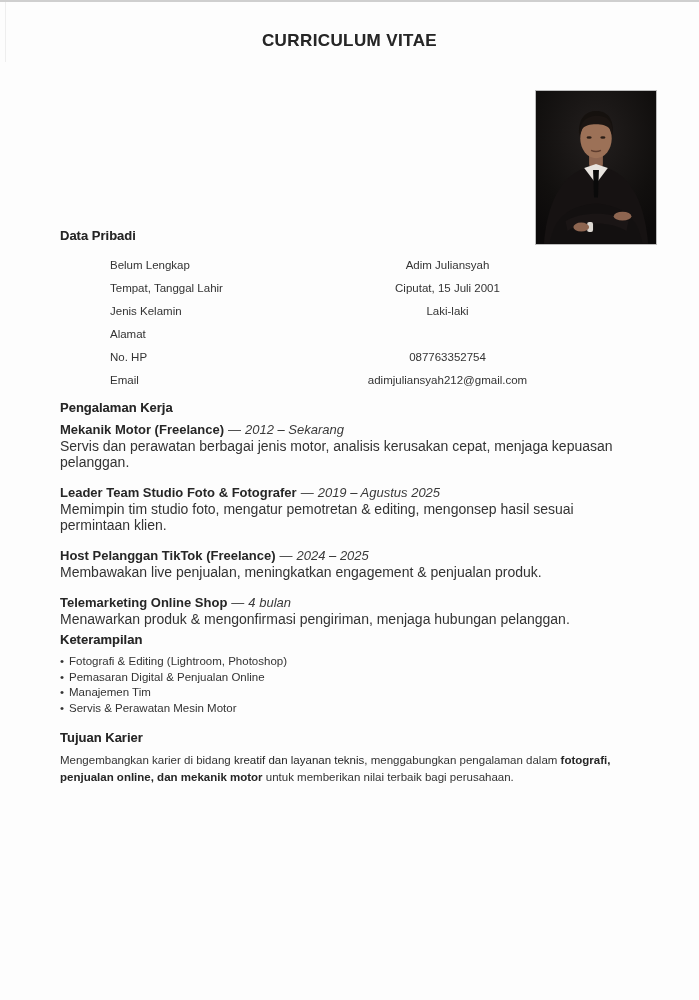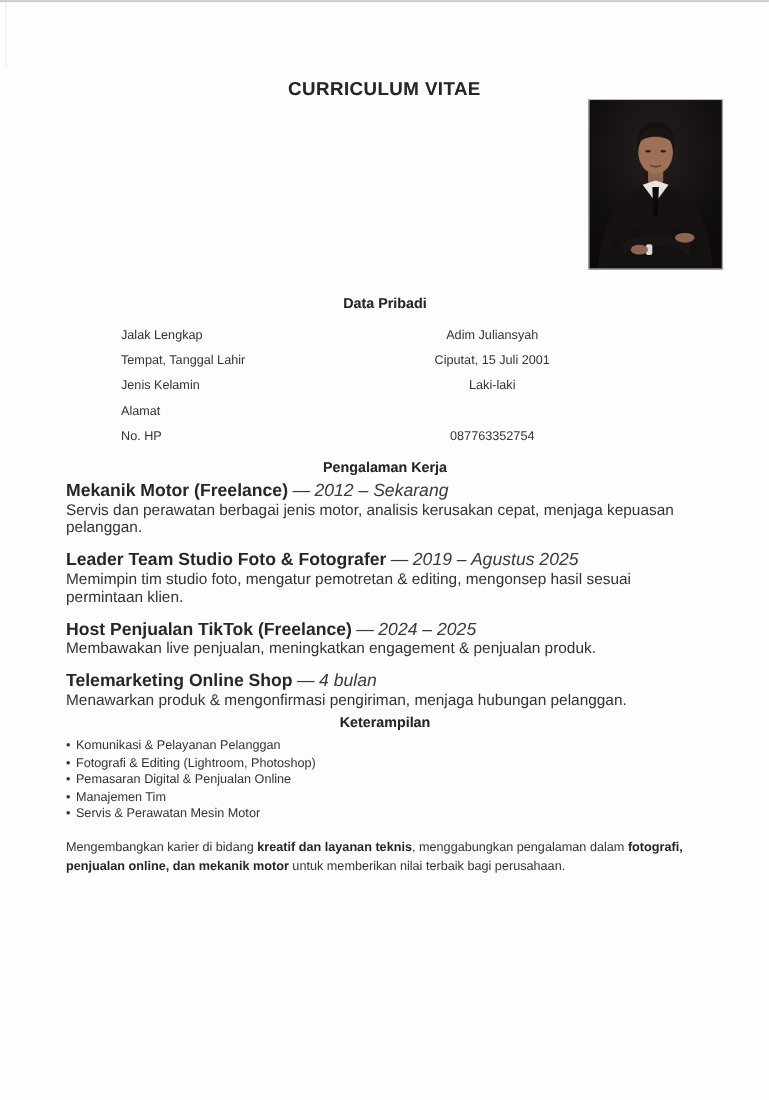--- a/index.html
+++ b/index.html
@@ -17,21 +17,21 @@
     color: #2d2d2d;
     border-top: 2px solid #cfcfcf;
     box-sizing: border-box;
   }
   .scan-edge-left {
     position: absolute; left: 5px; top: 0; width: 1px; height: 60px;
     background: rgba(0,0,0,0.06);
   }
   .cv-title {
     margin: 0;
-    padding-top: 68px;
+    padding-top: 28px;
     text-align: center;
     font-size: 17px;
     font-weight: 700;
     letter-spacing: 0.4px;
     color: #262626;
     line-height: 22px;
   }
   .photo-frame {
     position: absolute;
     left: 535px;
@@ -45,39 +45,38 @@
   .photo-frame svg { display: block; width: 100%; height: 100%; }
   .content {
     padding: 0 59px 0 60px;
   }
   .section-heading {
     font-size: 13px;
     font-weight: 700;
     color: #262626;
     line-height: 16px;
     margin: 0;
-    text-align: center;
   }
   .personal-section { margin-top: 176px; }
   .personal-rows { margin-top: 9px; }
   .personal-row {
     display: flex;
     height: 23px;
     align-items: center;
     padding-left: 50px;
     font-size: 11.5px;
     color: #333333;
   }
   .personal-label { width: 145px; flex: 0 0 145px; }
   .personal-value { flex: 1; text-align: center; }
   .experience-section { margin-top: 9px; }
   .job { margin-top: 6px; margin-bottom: 15px; }
   .job:last-child { margin-bottom: 0; }
   .job-title-line {
-    font-size: 16px;
+    font-size: 13px;
     line-height: 16px;
     color: #2d2d2d;
   }
   .job-name { font-weight: 700; color: #262626; }
   .job-dash { margin: 0 4px; color: #3a3a3a; }
   .job-period { font-style: italic; color: #3a3a3a; }
   .job-desc {
     font-size: 14px;
     line-height: 16px;
     color: #333333;
@@ -144,38 +143,42 @@
       <ellipse cx="88" cy="127" rx="9" ry="4.5" fill="#8d6550"></ellipse>
     </svg>
   </div>
 
   <div class="content">
 
     <section class="personal-section">
       <h2 class="section-heading txt-soft">Data Pribadi</h2>
       <div class="personal-rows">
         <div class="personal-row">
-          <span class="personal-label">Jalak Lengkap</span>
+          <span class="personal-label">Belum Lengkap</span>
           <span class="personal-value">Adim Juliansyah</span>
         </div>
         <div class="personal-row">
           <span class="personal-label">Tempat, Tanggal Lahir</span>
           <span class="personal-value">Ciputat, 15 Juli 2001</span>
         </div>
         <div class="personal-row">
           <span class="personal-label">Jenis Kelamin</span>
           <span class="personal-value">Laki-laki</span>
         </div>
         <div class="personal-row">
           <span class="personal-label">Alamat</span>
         </div>
         <div class="personal-row">
           <span class="personal-label">No. HP</span>
           <span class="personal-value">087763352754</span>
         </div>
+        <div class="personal-row">
+          <span class="personal-label">Email</span>
+          <span class="personal-value">adimjuliansyah212@gmail.com</span>
+        </div>
       </div>
     </section>
 
     <section class="experience-section">
       <h2 class="section-heading txt-soft">Pengalaman Kerja</h2>
 
       <div class="job">
         <div class="job-title-line">
           <span class="job-name">Mekanik Motor (Freelance)</span><span class="job-dash">—</span><span class="job-period">2012 – Sekarang</span>
         </div>
@@ -184,42 +187,42 @@
 
       <div class="job">
         <div class="job-title-line">
           <span class="job-name">Leader Team Studio Foto &amp; Fotografer</span><span class="job-dash">—</span><span class="job-period">2019 – Agustus 2025</span>
         </div>
         <div class="job-desc">Memimpin tim studio foto, mengatur pemotretan &amp; editing, mengonsep hasil sesuai permintaan klien.</div>
       </div>
 
       <div class="job">
         <div class="job-title-line">
-          <span class="job-name">Host Penjualan TikTok (Freelance)</span><span class="job-dash">—</span><span class="job-period">2024 – 2025</span>
+          <span class="job-name">Host Pelanggan TikTok (Freelance)</span><span class="job-dash">—</span><span class="job-period">2024 – 2025</span>
         </div>
         <div class="job-desc">Membawakan live penjualan, meningkatkan engagement &amp; penjualan produk.</div>
       </div>
 
       <div class="job">
         <div class="job-title-line">
           <span class="job-name">Telemarketing Online Shop</span><span class="job-dash">—</span><span class="job-period">4 bulan</span>
         </div>
         <div class="job-desc">Menawarkan produk &amp; mengonfirmasi pengiriman, menjaga hubungan pelanggan.</div>
       </div>
     </section>
 
     <section class="skills-section">
       <h2 class="section-heading txt-soft">Keterampilan</h2>
       <div class="skills-list">
-        <div class="skill-item"><span class="skill-bullet">•</span><span>Komunikasi &amp; Pelayanan Pelanggan</span></div>
         <div class="skill-item"><span class="skill-bullet">•</span><span>Fotografi &amp; Editing (Lightroom, Photoshop)</span></div>
         <div class="skill-item"><span class="skill-bullet">•</span><span>Pemasaran Digital &amp; Penjualan Online</span></div>
         <div class="skill-item"><span class="skill-bullet">•</span><span>Manajemen Tim</span></div>
         <div class="skill-item"><span class="skill-bullet">•</span><span>Servis &amp; Perawatan Mesin Motor</span></div>
       </div>
     </section>
 
     <section class="objective-section">
-      <p class="objective-text"><span>Mengembangkan karier di bidang </span><span style="font-weight: 700; color: rgb(38, 38, 38);">kreatif dan layanan teknis</span><span>, menggabungkan pengalaman dalam </span><span style="font-weight: 700; color: rgb(38, 38, 38);">fotografi, penjualan online, dan mekanik motor</span><span> untuk memberikan nilai terbaik bagi perusahaan.</span></p>
+      <h2 class="section-heading txt-soft">Tujuan Karier</h2>
+      <p class="objective-text"><span>Mengembangkan karier di bidang </span><span style="font-weight: 400; color: rgb(38, 38, 38);">kreatif dan layanan teknis</span><span>, menggabungkan pengalaman dalam </span><span style="font-weight: 700; color: rgb(38, 38, 38);">fotografi, penjualan online, dan mekanik motor</span><span> untuk memberikan nilai terbaik bagi perusahaan.</span></p>
     </section>
 
   </div>
 </div>
 
 </body></html>

